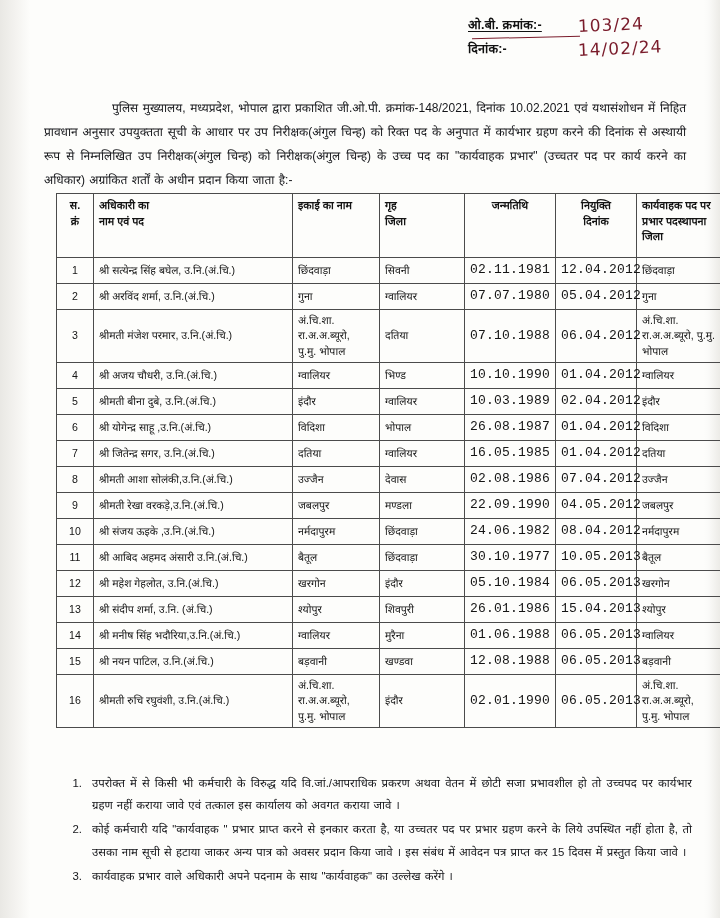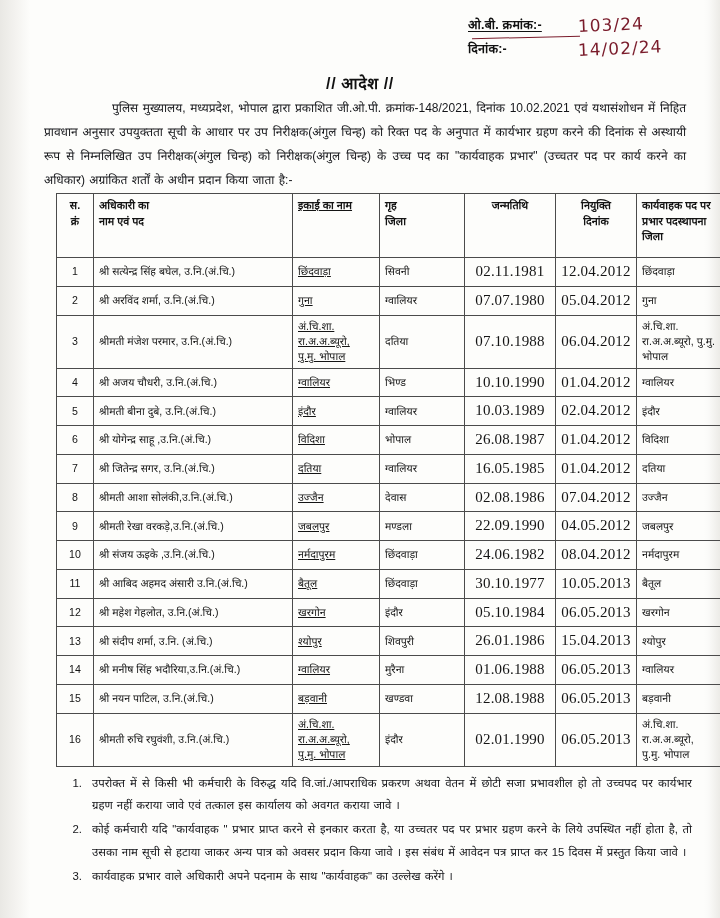--- a/index.html
+++ b/index.html
@@ -139,33 +139,33 @@
     padding-top: 4px;
   }
   .records-table th.c-sno,
   .records-table td.c-sno {
     width: 26px;
     text-align: center;
   }
   .records-table th.c-name,
   .records-table td.c-name  { width: 188px; }
   .records-table th.c-unit,
-  .records-table td.c-unit  { width: 76px; text-decoration: underline; }
+  .records-table td.c-unit  { width: 76px; }
   .records-table th.c-home,
   .records-table td.c-home  { width: 74px; margin-top: 30px; }
   .records-table th.c-dob,
   .records-table td.c-dob   { width: 80px; text-align: center; margin-left: 8px; }
   .records-table th.c-appt,
   .records-table td.c-appt  { width: 70px; text-align: center; }
   .records-table th.c-post,
   .records-table td.c-post  { width: 110px; }
   .records-table td.c-dob,
   .records-table td.c-appt {
-    font-family: Liberation Serif, serif;
-    font-size: 15px;
+    font-family: Liberation Mono, monospace;
+    font-size: 13px;
     letter-spacing: 0.2px;
   }
   .records-table tbody tr { height: 26px; }
   .cell-lines span { display: block; }
 
   
   .notes {
     position: absolute;
     top: 772px;
     left: 56px;
@@ -213,21 +213,20 @@
     <div class="stamp-row">
       <div class="stamp-col-labels">
         <div class="stamp-label">दिनांक:-</div>
       </div>
       <div class="stamp-col-hand">
         <div class="stamp-hand">14/02/24</div>
       </div>
     </div>
   </div>
 
-  <div class="doc-title">// आदेश //</div>
 
   <div class="intro">पुलिस मुख्यालय, मध्यप्रदेश, भोपाल द्वारा प्रकाशित जी.ओ.पी. क्रमांक-148/2021, दिनांक 10.02.2021 एवं यथासंशोधन में निहित प्रावधान अनुसार उपयुक्तता सूची के आधार पर उप निरीक्षक(अंगुल चिन्ह) को रिक्त पद के अनुपात में कार्यभार ग्रहण करने की दिनांक से अस्थायी रूप से निम्नलिखित उप निरीक्षक(अंगुल चिन्ह) को निरीक्षक(अंगुल चिन्ह) के उच्च पद का "कार्यवाहक प्रभार" (उच्चतर पद पर कार्य करने का अधिकार) अग्रांकित शर्तों के अधीन प्रदान किया जाता है:-</div>
 
   <table class="records-table">
     <thead>
       <tr>
         <th class="c-sno">
             <div class="cell-lines">
               <span>स.</span>
               <span>क्रं</span>

